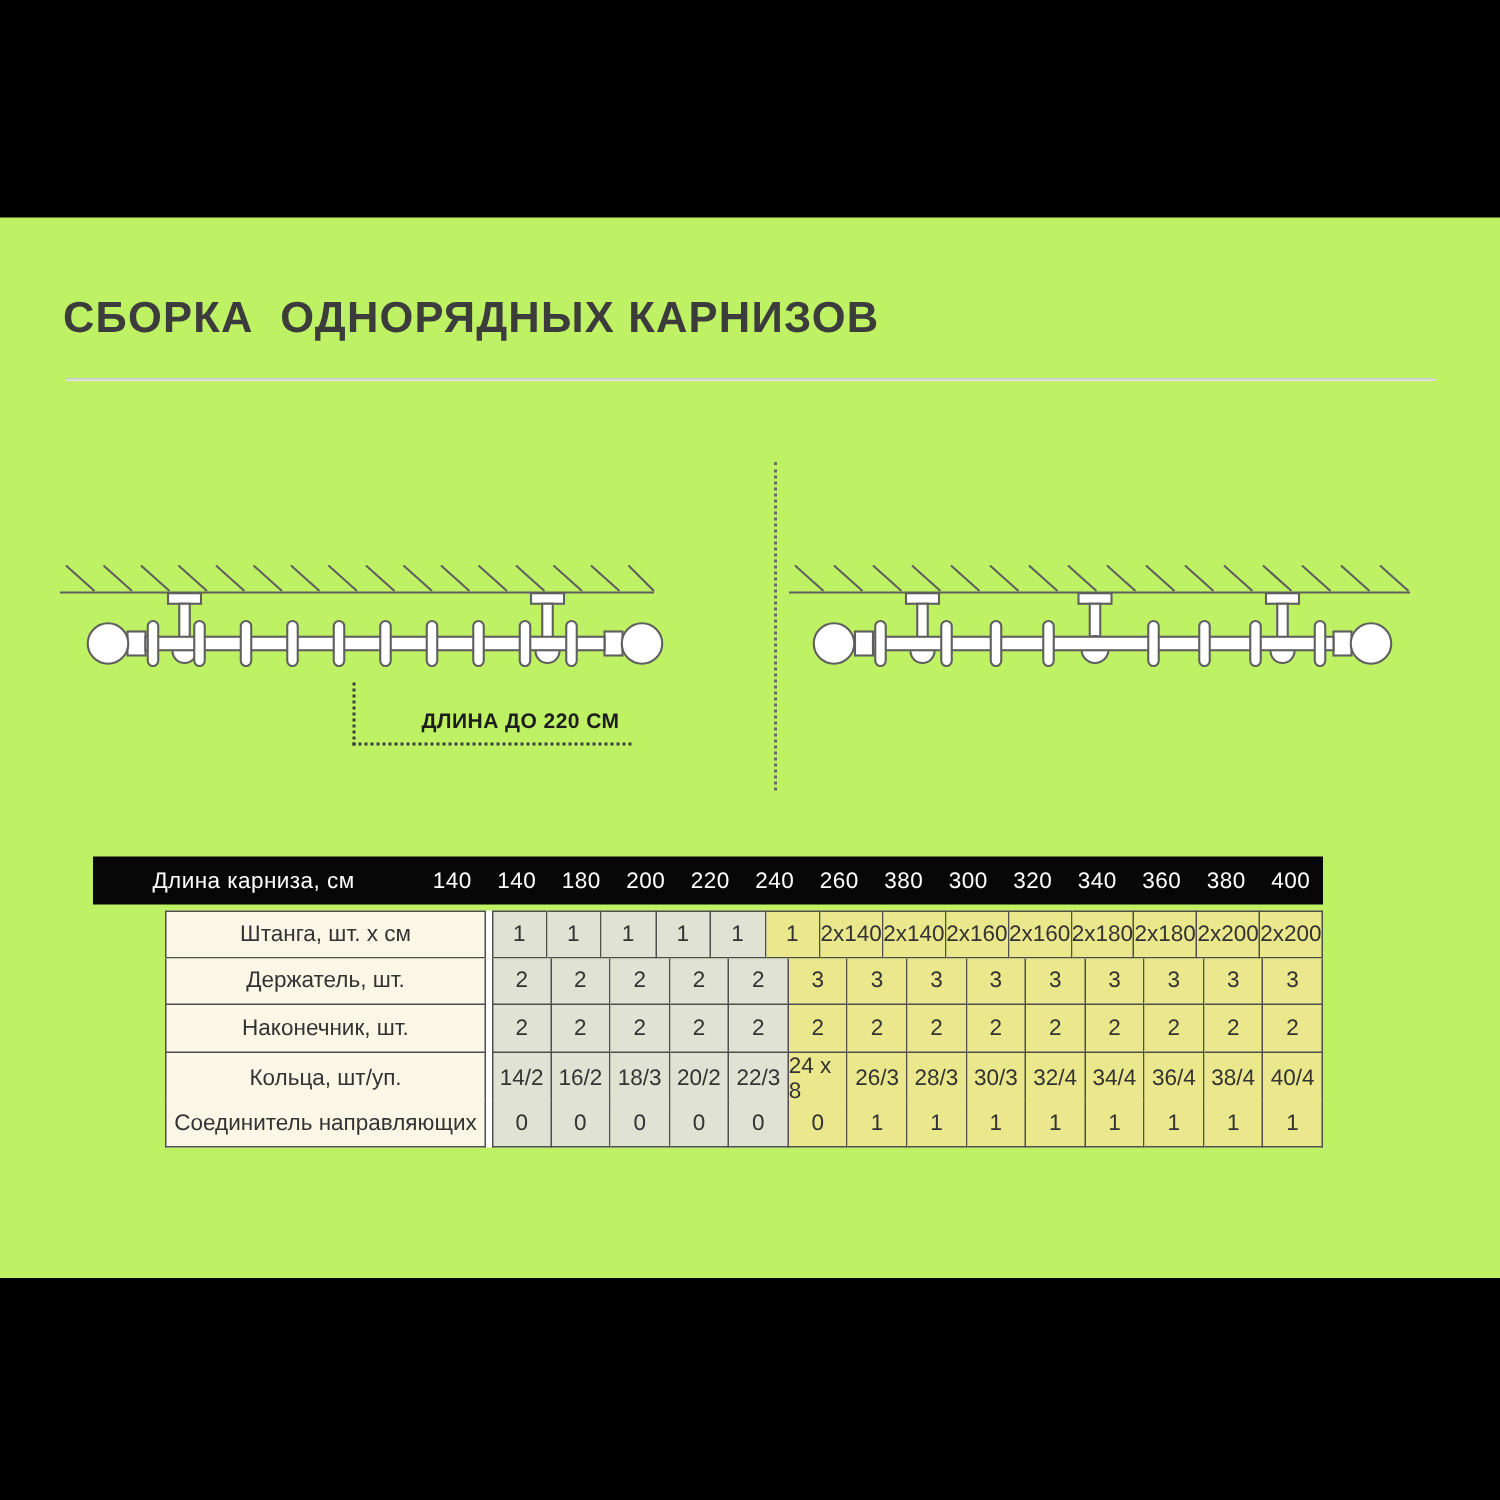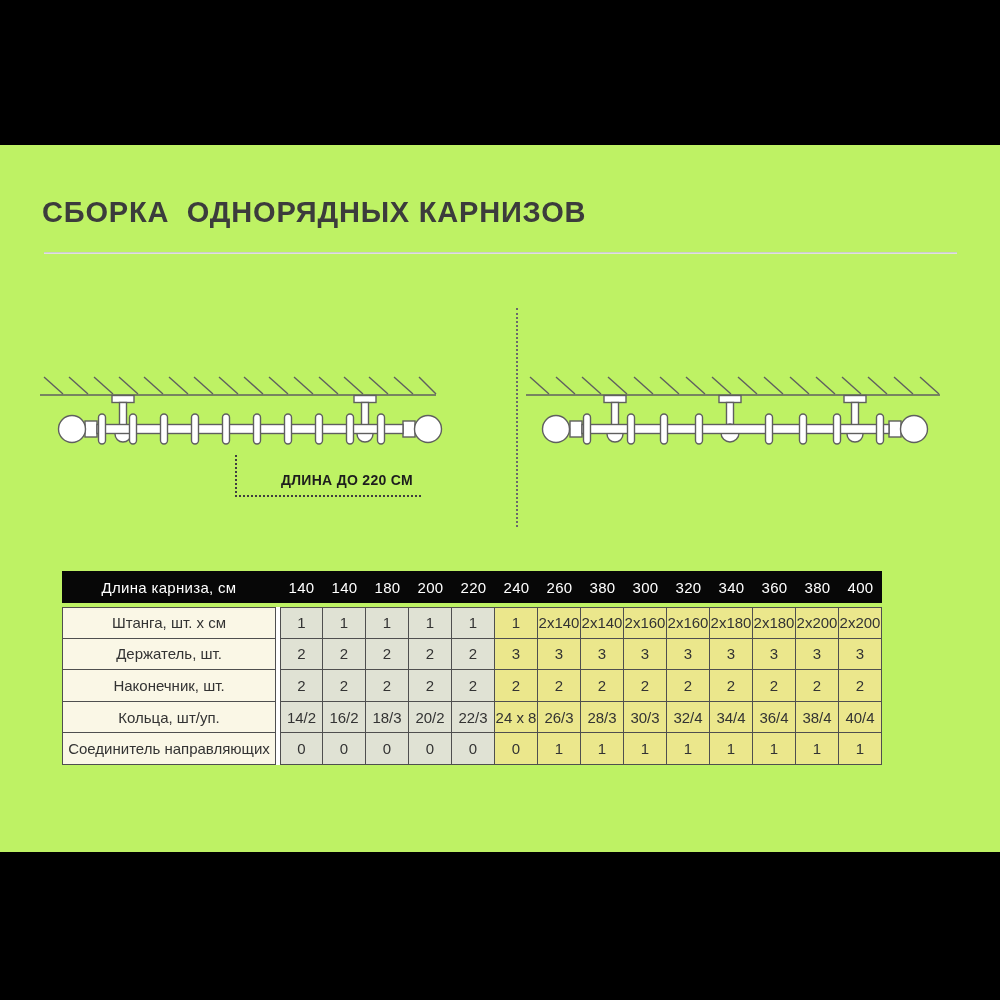--- a/index.html
+++ b/index.html
@@ -43,21 +43,21 @@
 
   
   .tbl { position:absolute; left:42px; top:571px; width:840px;padding-left:20px;
     --border:#4f4f4f; --hdr:#070707; --cream:#faf7e6; --gray:#e0e2d4; --yellow:#ebe78c; }
   .thead {
     display:grid; grid-template-columns:214px 4px repeat(14,1fr);
     height:32px; background:var(--hdr); color:#fff; margin-bottom:4px;
   }
   .thead .hc { display:flex; align-items:center; justify-content:center;
     font-size:15px; letter-spacing:0.3px; }
-  .trow { display:grid; grid-template-columns:214px 4px repeat(14,1fr); height:31.6px; }
+  .trow { display:grid; grid-template-columns:214px 4px repeat(14,1fr); height:31.6px;margin-left:48px; }
   .c { display:flex; align-items:center; justify-content:center;
     font-size:15px; color:#333;
     border-right:1px solid var(--border); border-bottom:1px solid var(--border); }
   .c.lab { background:var(--cream); border-left:1px solid var(--border); font-size:15px; }
   .c.sp { background:#fff; border:none; }
   .c.fd { border-left:1px solid var(--border); }
   .c.g0 { background:var(--gray); }
   .c.g1 { background:var(--yellow); }
   .trow.r0 .c:not(.sp) { border-top:1px solid var(--border); }
 </style>

